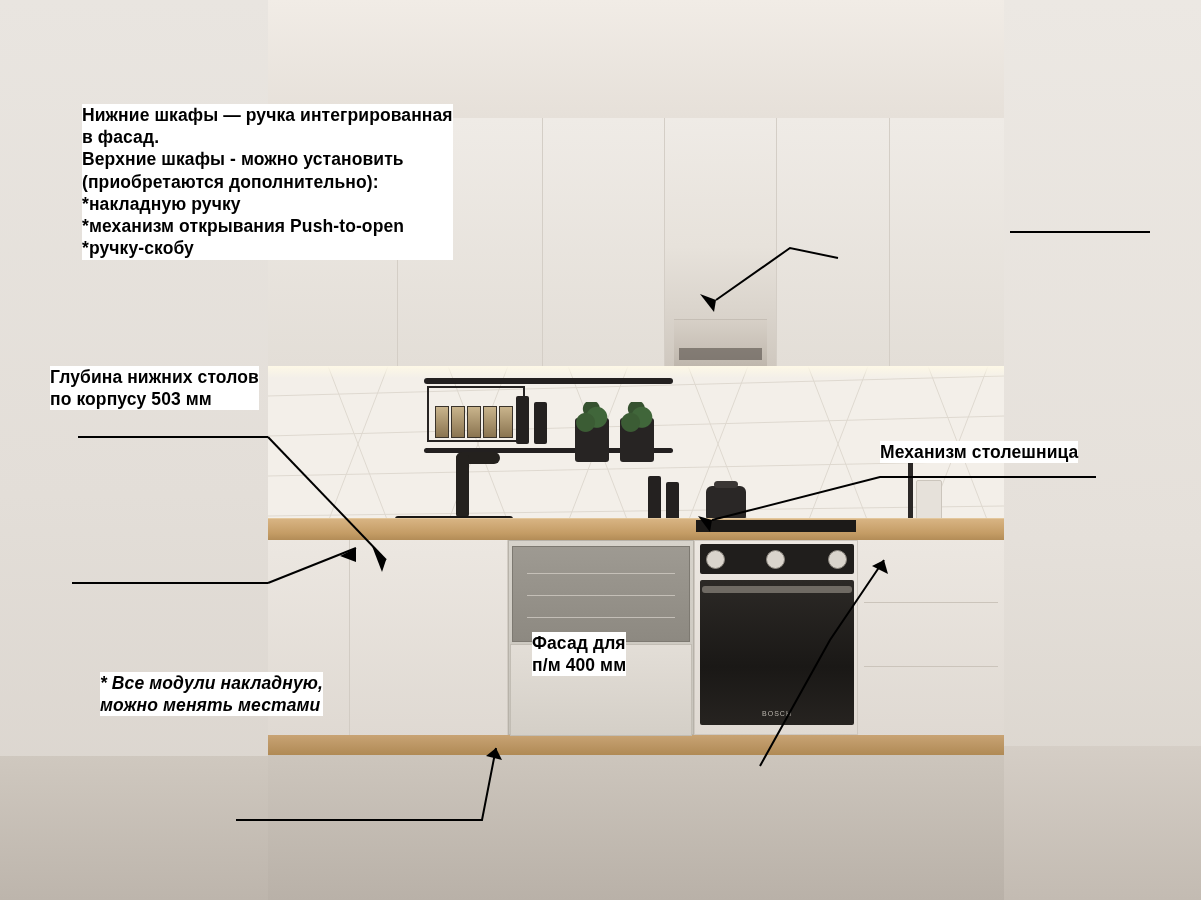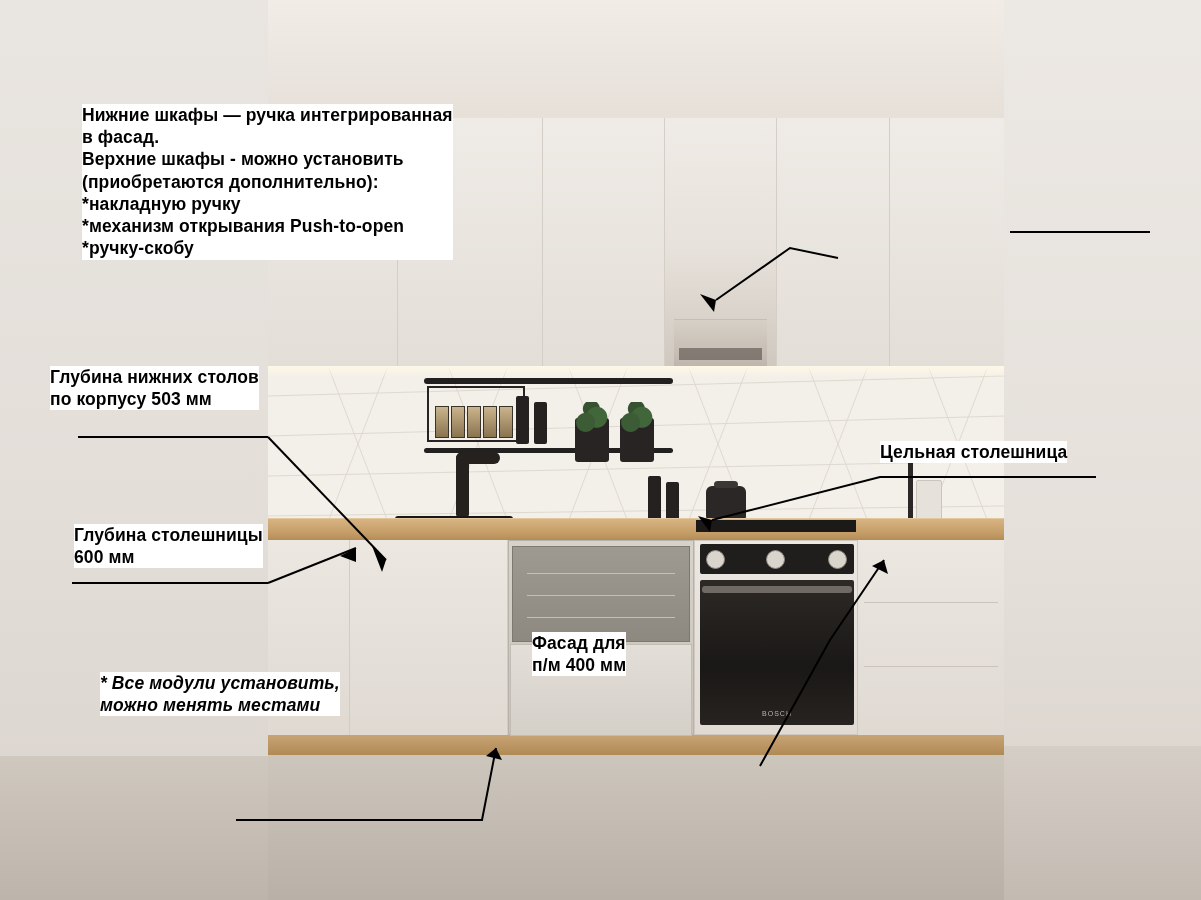--- a/index.html
+++ b/index.html
@@ -502,26 +502,24 @@
 Верхние шкафы - можно установить
 (приобретаются дополнительно):
 *накладную ручку
 *механизм открывания Push-to-open
 *ручку-скобу</div>
 
 
   <div class="ann" style="left:50px; top:366px;">Глубина нижних столов
 по корпусу 503 мм</div>
 
-  <div class="ann" style="left:74px; top:524px;">Глубина столешницы
-600 мм</div>
-
-  <div class="ann" style="left:880px; top:441px;">Цельная столешница</div>
+
+  <div class="ann" style="left:880px; top:441px;">Механизм столешница</div>
 
   <div class="ann" style="left:532px; top:632px;">Фасад для
 п/м 400 мм</div>
 
-  <div class="ann italic" style="left:100px; top:672px;">* Все модули установить,
+  <div class="ann italic" style="left:100px; top:672px;">* Все модули накладную,
 можно менять местами</div>
 
 
 
 </div>
 
 </body></html>

